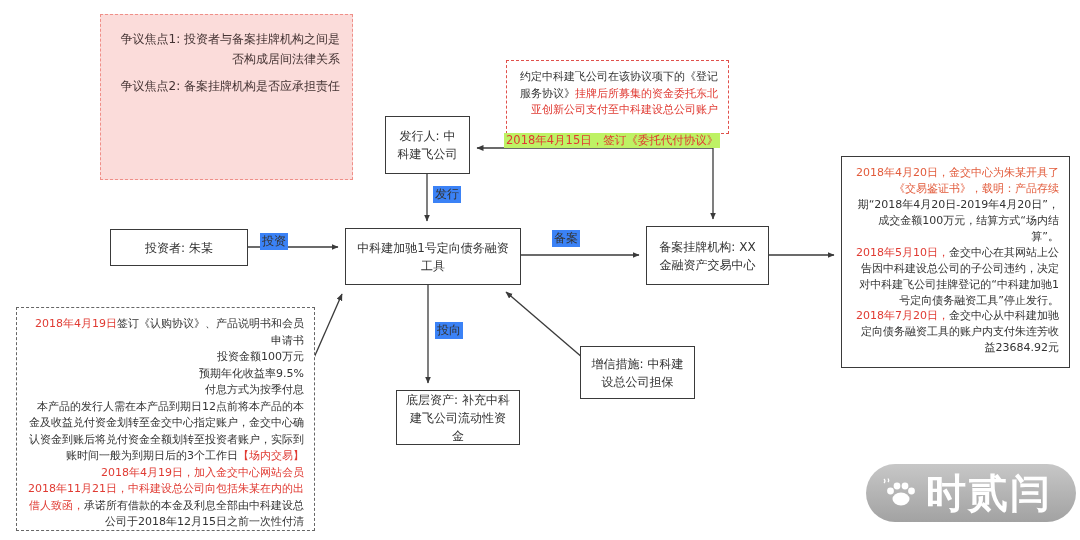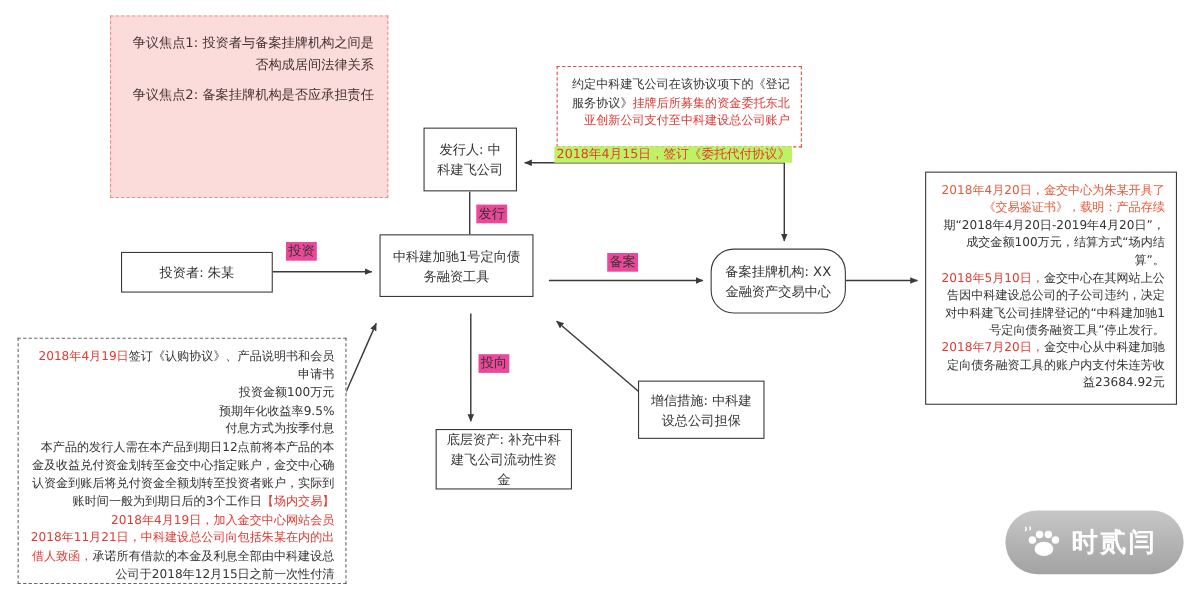--- a/index.html
+++ b/index.html
@@ -9,38 +9,38 @@
   .box{position:absolute;box-sizing:border-box;border:1px solid #3a3a3a;background:#fff;color:#333;
        display:flex;align-items:center;justify-content:center;text-align:center;
        font-size:12px;line-height:1.5;padding:4px 8px;}
   .note{display:block;text-align:right;font-size:11px;line-height:1.5;padding:8px 10px;}
   .dispute{left:100px;top:14px;width:253px;height:166px;background:#fbdcda;border:1px dashed #ef8f88;
            color:#433;font-size:12px;line-height:1.7;padding:14px 12px;}
   .dispute div{margin-bottom:6px;}
   .issuer{left:385px;top:116px;width:85px;height:58px;}
   .notebox{left:506px;top:60px;width:223px;height:74px;border:1px dashed #e0504a;}
   .investor{left:110px;top:229px;width:138px;height:37px;}
-  .product{left:345px;top:213px;width:140px;height:57px;}
-  .filing{left:646px;top:226px;width:123px;height:59px;border-radius:21px;}
+  .product{left:345px;top:228px;width:176px;height:57px;}
+  .filing{left:646px;top:226px;width:123px;height:59px;}
   .timeline{left:841px;top:156px;width:229px;height:212px;line-height:1.45;}
   .purchase{left:16px;top:307px;width:299px;height:224px;border:1px dashed #666;line-height:1.5;}
   .underlying{left:396px;top:390px;width:124px;height:55px;}
   .credit{left:580px;top:346px;width:115px;height:53px;}
-  .arrow-label{position:absolute;font-size:12px;color:#333;background:#ec4899;padding:0 2px;}
+  .arrow-label{position:absolute;font-size:12px;color:#333;background:#3b82f6;padding:0 2px;}
   .lbl-issue{left:433px;top:186px;}
-  .lbl-invest{left:260px;top:220px;}
+  .lbl-invest{left:260px;top:233px;}
   .lbl-filing{left:552px;top:230px;}
   .lbl-direction{left:435px;top:322px;}
   .delegation{position:absolute;left:504px;top:133px;font-size:11.5px;color:#e03a32;background:#bef264;padding:0 2px;}
   .red{color:#e03a32;}
   .orange{color:#e25a3a;margin-top:28px;}
   .watermark{position:absolute;right:4px;bottom:18px;height:58px;border-radius:29px;
              background:linear-gradient(180deg,#c7c7c7,#a2a2a2);display:flex;align-items:center;
              gap:8px;padding:0 24px 0 16px;}
-  .watermark .wm-text{color:#ffffff;font-size:24px;font-weight:bold;letter-spacing:2px;}
+  .watermark .wm-text{color:#ffffff;font-size:40px;font-weight:bold;letter-spacing:2px;}
 </style>
 </head>
 <body>
 
 <div class="canvas">
 
   <svg class="arrows" viewBox="0 0 1080 540">
     <defs>
       <marker id="ah" markerWidth="9" markerHeight="8" refX="6.5" refY="3" orient="auto" markerUnits="userSpaceOnUse">
         <path d="M0,0 L7,3 L0,6 Z" fill="#3a3a3a"></path>

